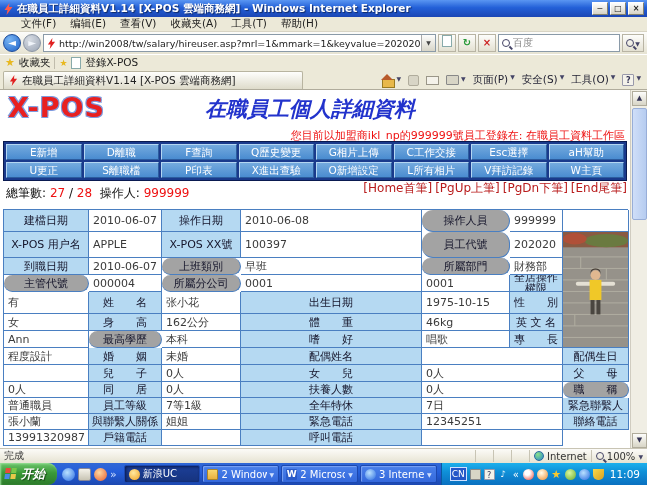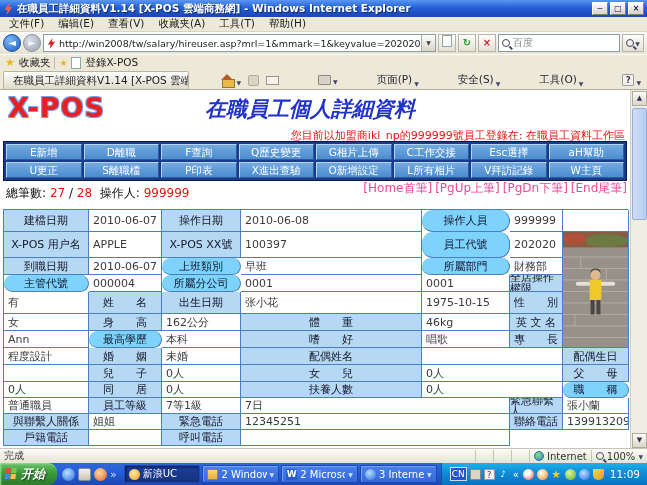--- a/index.html
+++ b/index.html
@@ -13,21 +13,21 @@
     display:flex; align-items:center; padding:0 3px; color:#fff; font-size:10.5px; font-weight:bold; }
   .tb-fav { width:11px; height:12px; margin-right:3px; flex:none; }
   .tb-title { flex:1; white-space:nowrap; overflow:hidden; text-shadow:1px 1px 1px #102a66; }
   .tb-btn { width:16px; height:13px; margin-left:2px; flex:none;
     background:linear-gradient(#fefefe,#d6d3c6); border:1px solid #fff;
     border-right-color:#84826e; border-bottom-color:#84826e;
     font-size:8px; line-height:11px; text-align:center; color:#222; }
 
   
   .menubar { position:absolute; top:17px; left:0; right:0; height:15px; background:#ece9d8;
-    display:flex; align-items:center; font-size:10.5px; padding-left:2px; border-bottom:1px solid #d8d4c4; color:#222; }
+    display:flex; align-items:center; font-size:10.5px; padding-left:14px; border-bottom:1px solid #d8d4c4; color:#222; }
   .menu-item { padding:0 7px; white-space:nowrap; }
 
   
   .navbar { position:absolute; top:32px; left:0; right:0; height:22px;
     background:linear-gradient(#fcfcfa,#e6e3d2); display:flex; align-items:center; padding:0 3px; gap:2px; }
   .nav-circle { width:18px; height:18px; border-radius:50%; text-align:center; line-height:16px; font-size:10px; flex:none; }
   .back { background:radial-gradient(circle at 35% 30%,#7ab6f4,#1e62c8); border:1px solid #1a4a9a; color:#fff; }
   .fwd  { background:radial-gradient(circle at 35% 30%,#d8dde4,#9aa4b4); border:1px solid #8a94a4; color:#f0f4fa; }
   .addr { flex:1; height:18px; background:#fff; border:1px solid #8a9aa8; display:flex; align-items:center; padding:0 0 0 3px; font-size:9.5px; color:#222; min-width:0; }
   .addr svg { flex:none; margin-right:3px; }
@@ -49,21 +49,21 @@
   .star { color:#e8b820; font-size:11px; }
   .fav-sep { width:1px; height:12px; background:#c0bcac; }
   .pg-icon { width:10px; height:12px; background:#fff; border:1px solid #8aa; flex:none; }
 
   
   .tabbar { position:absolute; top:70px; left:0; right:0; height:19px; background:#ece9d8; display:flex; align-items:flex-end; }
   .tab { width:300px; height:18px; margin-left:3px; background:linear-gradient(#fefefc,#dedbca);
     border:1px solid #b8b4a0; border-bottom:none; border-radius:2px 2px 0 0;
     display:flex; align-items:center; font-size:10.5px; padding:0 5px; gap:4px; color:#222; overflow:hidden; white-space:nowrap; }
   .cmd-area { margin-left:auto; display:flex; align-items:center; font-size:10.5px; gap:7px; padding:0 6px 2px 0; color:#223; }
-  .cmd-item { display:flex; align-items:flex-end; gap:2px; white-space:nowrap;margin-left:32px; }
+  .cmd-item { display:flex; align-items:flex-start; gap:2px; white-space:nowrap; }
   .drop { font-size:6px; color:#446; }
   .home-ic { width:13px; height:11px; position:relative; }
   .home-ic:before { content:""; position:absolute; left:1px; top:4px; width:11px; height:7px; background:#e8b84a; border:1px solid #9a7a20; }
   .home-ic:after { content:""; position:absolute; left:0; top:-1px; border-left:6.5px solid transparent; border-right:6.5px solid transparent; border-bottom:6px solid #b85a2a; }
   .rss-ic { width:11px; height:11px; background:#d8d5c6; border:1px solid #b0ac9c; border-radius:2px; }
   .mail-ic { width:13px; height:9px; background:#f4f2ea; border:1px solid #9a96886; border:1px solid #9a9688; }
   .print-ic { width:13px; height:10px; background:linear-gradient(#e8e6da,#b8b4a6); border:1px solid #8a8678; border-radius:1px 1px 0 0; }
   .help-ic { width:12px; height:12px; border-radius:50%; background:radial-gradient(circle at 35% 30%,#6ab0f0,#1a5ac0); color:#fff; font-size:9px; font-weight:bold; text-align:center; line-height:12px; }
 
   
@@ -76,31 +76,31 @@
 
   .btn-grid { position:absolute; top:51px; left:3px; width:624px; background:#1a3a8c; border:1px solid #0a1a50;
     display:grid; grid-template-columns:repeat(8,1fr); gap:2px; padding:2px; }
   .xbtn { height:16px; background:linear-gradient(#74aade,#4a8cd0); border:1px solid;
     border-color:#b4d6f2 #2c5c9e #2c5c9e #b4d6f2; color:#fff; font-size:10.5px; text-align:center; line-height:14px;
     white-space:nowrap; overflow:hidden; }
 
   .counter-line { position:absolute; top:92px; left:6px; width:621px; font-size:12px; color:#111; }
   .counter-left { position:absolute; left:0; top:3px; white-space:nowrap; }
   .red { color:#ee1111; }
-  .nav-links { position:absolute; right:0; top:0; width:320px; text-align:right; color:#ec4899; line-height:13px; }
+  .nav-links { position:absolute; right:0; top:0; width:320px; text-align:right; color:#b91c1c; line-height:13px; }
   .nav-link { margin-left:3px; white-space:nowrap; }
 
   .form-grid { position:absolute; top:119px; left:3px; width:625px; display:grid;
     grid-template-columns:85px 73px 79px 181px 88px 53px 66px;
     grid-template-rows:22px 26px 17px 17px 22px 17px 17px 17px 17px 16px 16px 16px 16px;
     border-top:1px solid #4a7fc1; border-left:1px solid #4a7fc1; font-size:11px; }
   .fc { border-right:1px solid #4a7fc1; border-bottom:1px solid #4a7fc1; display:flex; align-items:center; overflow:hidden; }
-  .fl { justify-content:center; text-align:left; color:#14142a; line-height:11px; }
+  .fl { justify-content:center; text-align:center; color:#14142a; line-height:11px; }
   .fl.blue { background:#b5d9f2; }
-  .fl.pink { background:#7dd3fc;border-radius:11px; }
+  .fl.pink { background:#a3a3a3;border-radius:11px; }
   .fv { padding-left:4px; color:#3a3a3a; background:#fff; line-height:11px; }
   .photo-cell { grid-column:7; grid-row:2 / 8; border-right:1px solid #4a7fc1; border-bottom:1px solid #4a7fc1; overflow:hidden; }
   .photo-cell svg { display:block; width:100%; height:100%; }
 
   
   .vscroll { position:absolute; right:0; top:0; width:17px; height:359px; background:#f0eee4; border-left:1px solid #d0ccc0; }
   .vs-btn { position:absolute; left:1px; width:15px; height:15px; background:linear-gradient(#fdfdfb,#d8d5c6);
     border:1px solid #b0ac9c; font-size:7px; text-align:center; line-height:13px; color:#335; }
   .vs-up { top:1px; } .vs-down { bottom:1px; }
   .vs-thumb { position:absolute; left:1px; top:18px; width:15px; height:112px;
@@ -310,22 +310,22 @@
         <div class="fc fl pink" data-name="form-label">所屬部門</div>
         <div class="fc fv" data-name="form-value">財務部</div>
         <div class="fc fl pink" data-name="form-label">主管代號</div>
         <div class="fc fv" data-name="form-value">000004</div>
         <div class="fc fl pink" data-name="form-label">所屬分公司</div>
         <div class="fc fv" data-name="form-value">0001</div>
         <div class="fc fv" data-name="form-value">0001</div>
         <div class="fc fl blue" data-name="form-label">全店操作權限</div>
         <div class="fc fv" data-name="form-value">有</div>
         <div class="fc fl blue" data-name="form-label">姓　　名</div>
+        <div class="fc fv" data-name="form-value">张小花</div>
         <div class="fc fl blue" data-name="form-label">出生日期</div>
-        <div class="fc fv" data-name="form-value">张小花</div>
         <div class="fc fv" data-name="form-value">1975-10-15</div>
         <div class="fc fl blue" data-name="form-label">性　　別</div>
         <div class="fc fv" data-name="form-value">女</div>
         <div class="fc fl blue" data-name="form-label">身　　高</div>
         <div class="fc fv" data-name="form-value">162公分</div>
         <div class="fc fl blue" data-name="form-label">體　　重</div>
         <div class="fc fv" data-name="form-value">46kg</div>
         <div class="fc fl blue" data-name="form-label">英 文 名</div>
         <div class="fc fv" data-name="form-value">Ann</div>
         <div class="fc fl pink" data-name="form-label">最高學歷</div>
@@ -347,20 +347,21 @@
         <div class="fc fl blue" data-name="form-label">父　　母</div>
         <div class="fc fv" data-name="form-value">0人</div>
         <div class="fc fl blue" data-name="form-label">同　　居</div>
         <div class="fc fv" data-name="form-value">0人</div>
         <div class="fc fl blue" data-name="form-label">扶養人數</div>
         <div class="fc fv" data-name="form-value" style="grid-column: span 2;">0人</div>
         <div class="fc fl pink" data-name="form-label">職　　稱</div>
         <div class="fc fv" data-name="form-value">普通職員</div>
         <div class="fc fl blue" data-name="form-label">員工等級</div>
         <div class="fc fv" data-name="form-value">7等1級</div>
+        <div class="fc fl blue" data-name="form-label">全年特休</div>
         <div class="fc fv" data-name="form-value" style="grid-column: span 2;">7日</div>
         <div class="fc fl blue" data-name="form-label">緊急聯繫人</div>
         <div class="fc fv" data-name="form-value">張小蘭</div>
         <div class="fc fl blue" data-name="form-label">與聯繫人關係</div>
         <div class="fc fv" data-name="form-value">姐姐</div>
         <div class="fc fl blue" data-name="form-label">緊急電話</div>
         <div class="fc fv" data-name="form-value" style="grid-column: span 2;">12345251</div>
         <div class="fc fl blue" data-name="form-label">聯絡電話</div>
         <div class="fc fv" data-name="form-value">13991320987</div>
         <div class="fc fl blue" data-name="form-label">戶籍電話</div>

